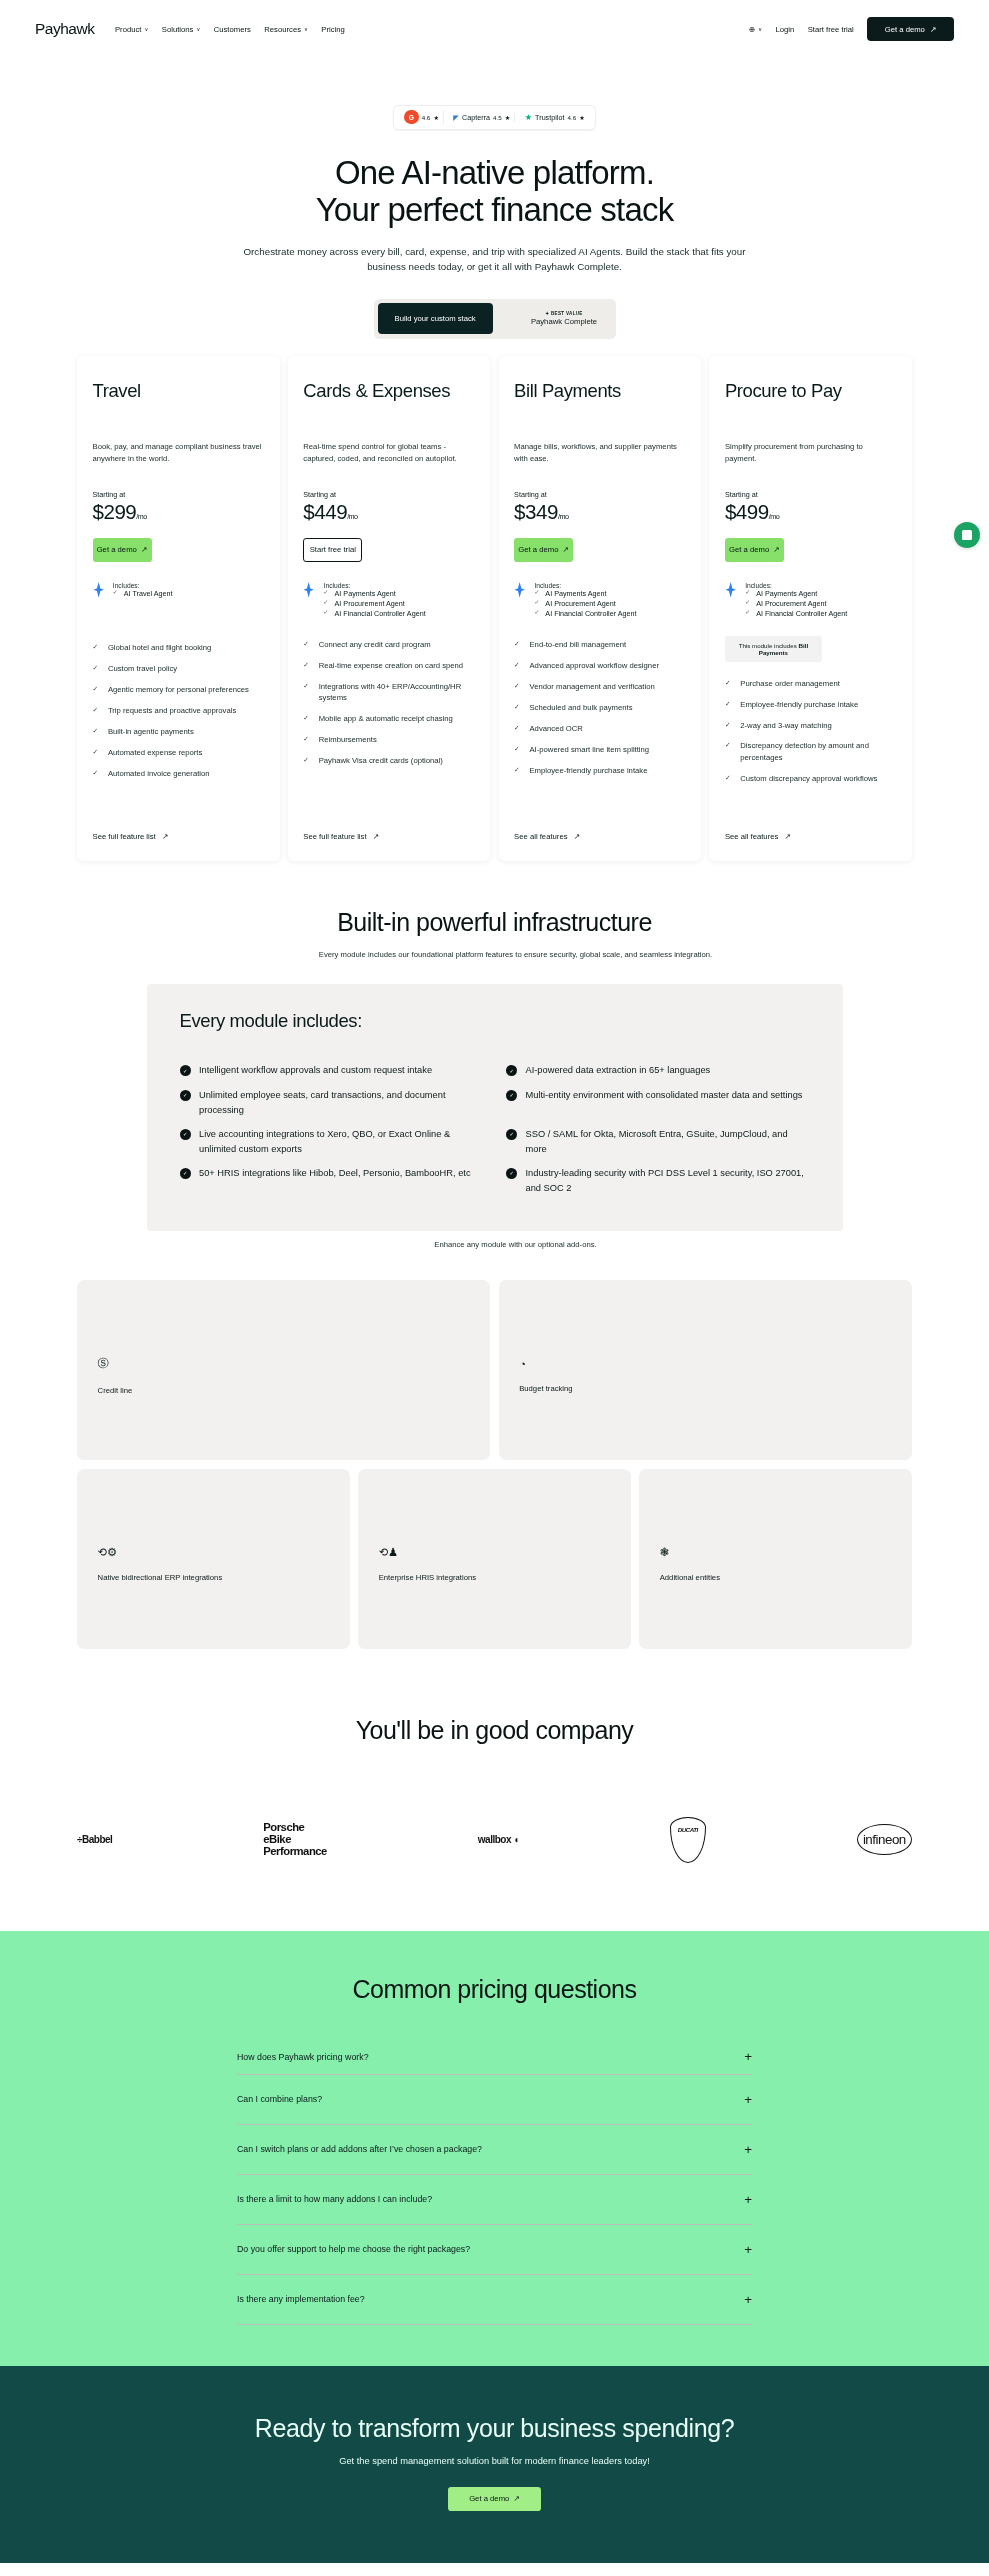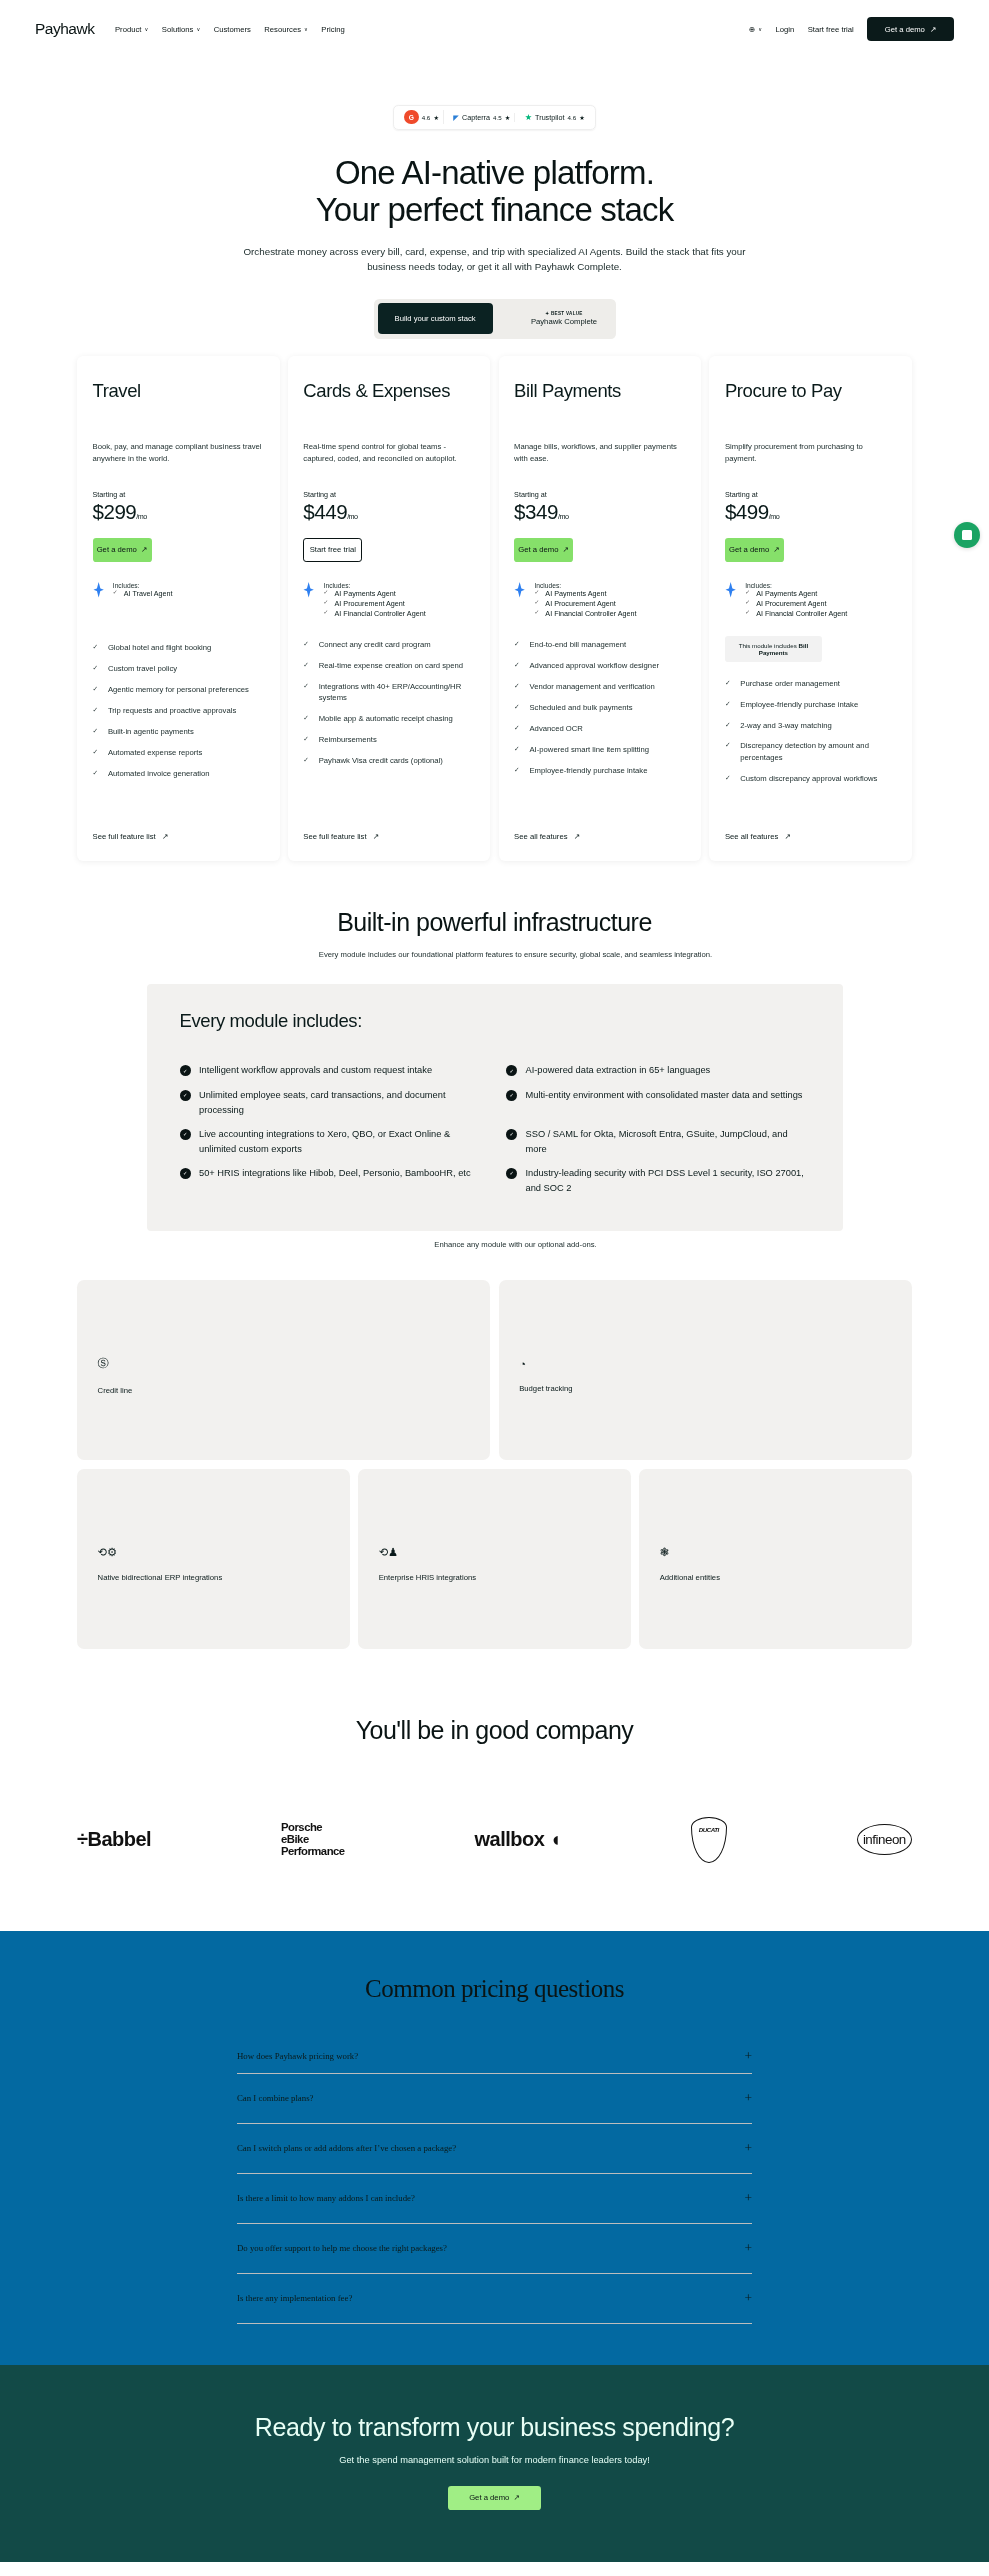--- a/index.html
+++ b/index.html
@@ -63,27 +63,27 @@
   .pu-title { margin-top: 48px; }
   .pu-grid { padding: 0 77px; margin-top: 31px; }
   .pu-row { display: flex; gap: 8.2px; margin-bottom: 8.2px; }
   .pu-card { flex: 1; height: 180px; background: #f2f1ef; border-radius: 7.2px; padding: 0 20.6px; display: flex; flex-direction: column; justify-content: center; }
   .pu-icon { font-size: 11.3px; margin-top: 10.3px; }
   .pu-label { font-size: 7.7px; margin-top: 14.4px; }
 
   
   .company-title { margin-top: 67px; }
   .logos { padding: 0 77px; display: flex; justify-content: space-between; align-items: center; margin-top: 64px; height: 62px; }
-  .logo-item { font-weight: bold; font-size: 20px; letter-spacing: -0.5px; color: #111; }
+  .logo-item { font-weight: bold; font-size: 10px; letter-spacing: -0.5px; color: #111; }
   .porsche { font-size: 11.3px; line-height: 1.05; }
   .ducati { width: 36px; height: 46px; border: 1.5px solid #111; border-radius: 18px 18px 18px 18px / 10.3px 10.3px 36px 36px; font-size: 6.2px; display: flex; align-items: flex-start; justify-content: center; padding-top: 8.2px; font-style: italic; }
   .infineon { border: 1.5px solid #111; border-radius: 50%; padding: 7.2px 5.2px; font-size: 13.4px; font-weight: normal; }
 
   
-  .faq { background: #0369a1; margin-top: 60px; padding: 44px 0 41px; font-family: Liberation Serif, serif; }
+  .faq { background: #86efac; margin-top: 60px; padding: 44px 0 41px; }
   .faq-list { width: 515px; margin: 36px auto 0; }
   .faq-row { height: 50px; border-bottom: 0.5px solid #bdbdbd; display: flex; justify-content: space-between; align-items: center; font-size: 8.8px; }
   .plus { font-size: 13.4px; font-weight: 300; }
 
   
   .cta { background: #124a47; color: #e6fff7; text-align: center; padding: 48px 0 52px; }
   .cta h2 { font-size: 25px; font-weight: 400; letter-spacing: -0.4px; color: #e8fff6; }
   .cta p { font-size: 9.3px; margin-top: 13.4px; }
   .cta .btn-green { background: #a0ee85; width: 93px; margin-top: 20.6px; }
 

